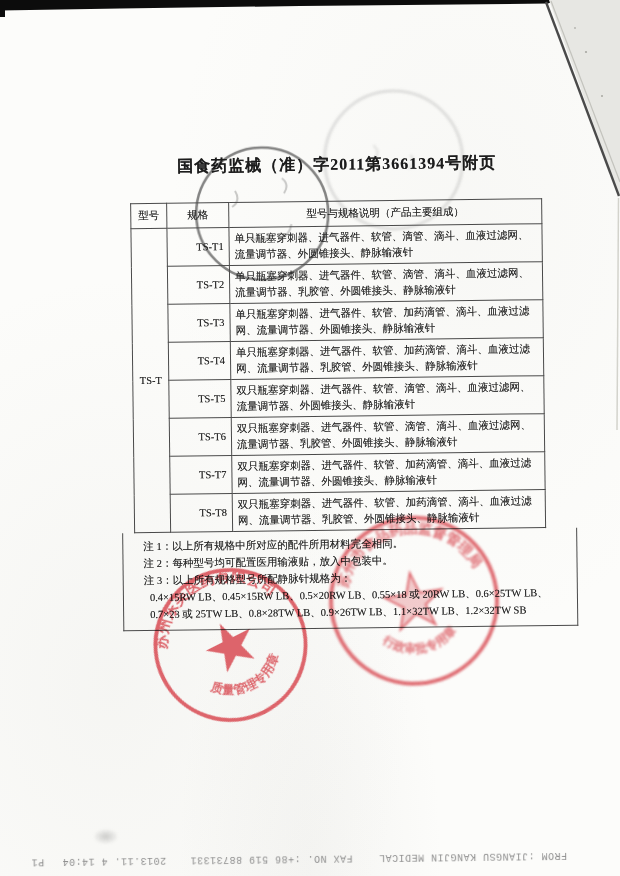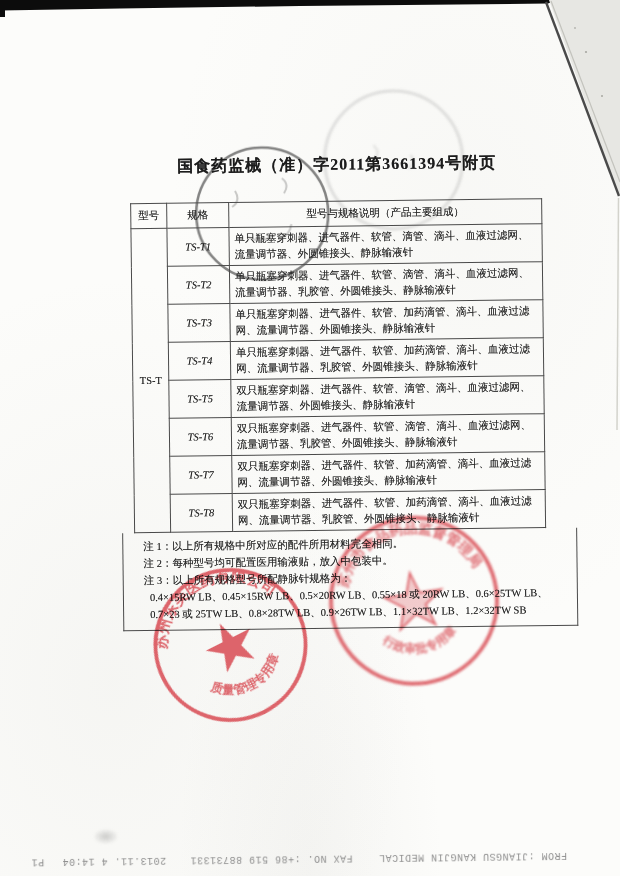--- a/index.html
+++ b/index.html
@@ -32,21 +32,21 @@
     width:412px;border-collapse:collapse;table-layout:fixed;
     font-size:10.5px;line-height:16px;color:#242424;
     text-shadow:0 0 .4px rgba(0,0,0,.45);
   }
   table.spec th, table.spec td{
     border:1px solid #4a4a4a;padding:2px 5px;vertical-align:middle;
   }
   table.spec th{font-weight:normal;text-align:center;height:20px;}
   col.c-model{width:36px;} col.c-spec{width:62px;}
   td.model-cell{text-align:center;}
-  td.spec-cell{text-align:center;font-style:italic;}
+  td.spec-cell{text-align:right;}
   td.desc-cell{text-align:left;height:33px;}
   .notes{
     position:relative;left:-12px;width:423px;
     border:1px solid #4a4a4a;border-top:none;
     padding:5px 10px 7px 20px;
     font-size:10.5px;line-height:17px;color:#242424;
     text-shadow:0 0 .4px rgba(0,0,0,.45);
   }
   .notes .nline{white-space:nowrap;}
   .notes .specs-line{padding-left:6px;line-height:17px;white-space:normal;}

